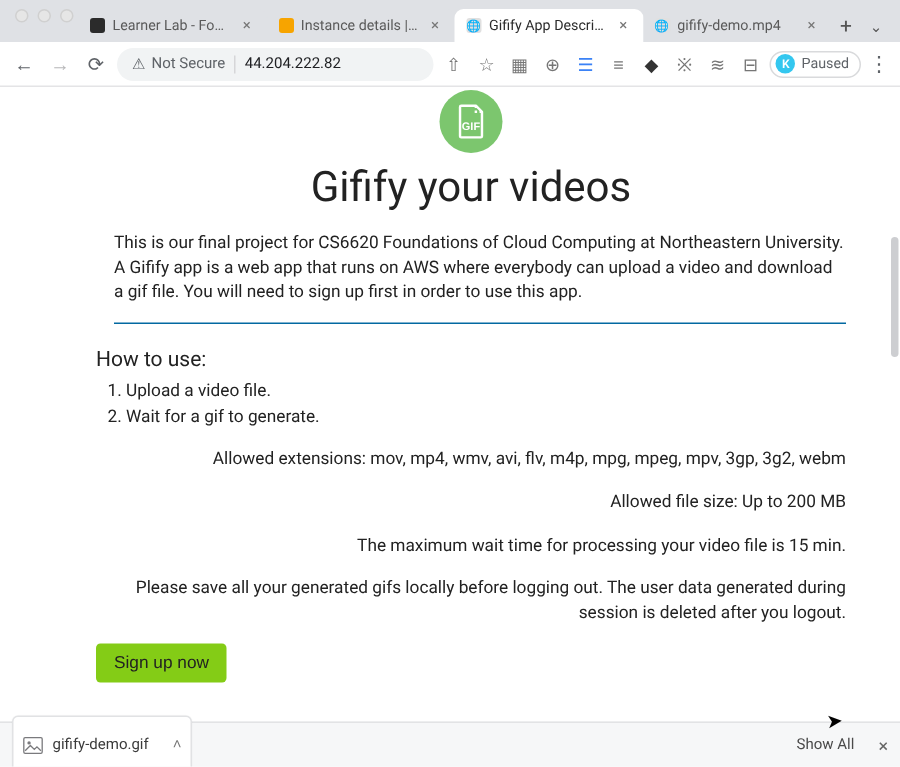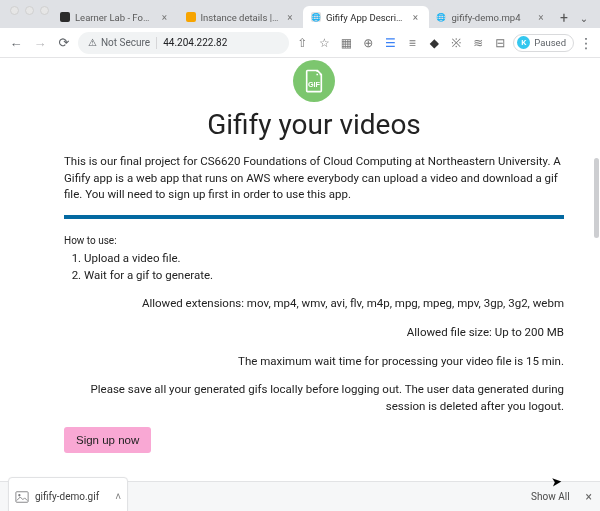--- a/index.html
+++ b/index.html
@@ -172,41 +172,42 @@
     font-weight:400;
     text-align:center;
     color:#222;
     margin-bottom:12px;
   }
   .intro {
     font-size:11.5px;
     line-height:1.45;
     color:#222;
     padding-bottom:12px;
-    border-bottom:4px solid #0369a1;
+    border-bottom:1px solid #0369a1;
     margin-bottom:16px;
-  }
-  .howto-title { font-size:10px;color:#222;margin-bottom:4px;}
+    margin-left:12px;
+  }
+  .howto-title { font-size:14px;color:#222;margin-bottom:4px;}
   ol.steps {
     margin:0 0 12px 20px;
     padding:0;
     font-size:11.5px;
     line-height:1.45;
     color:#222;
   }
   .para {
     font-size:11.5px;
     line-height:1.45;
     color:#222;
     margin-bottom:12px;
     text-align:right;
   }
   .signup-btn {
     display:inline-block;
-    background:#f9a8d4;
+    background:#84cc16;
     color:#222;
     font-size:11.5px;
     padding:7px 12px;
     border:none;
     border-radius:3px;
     cursor:pointer;
   }
 
   
   .scroll-hint {

